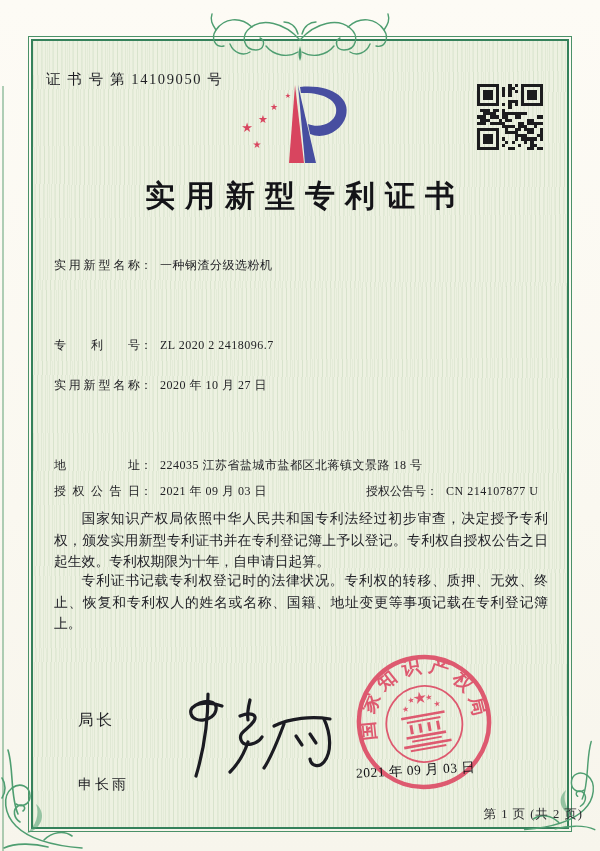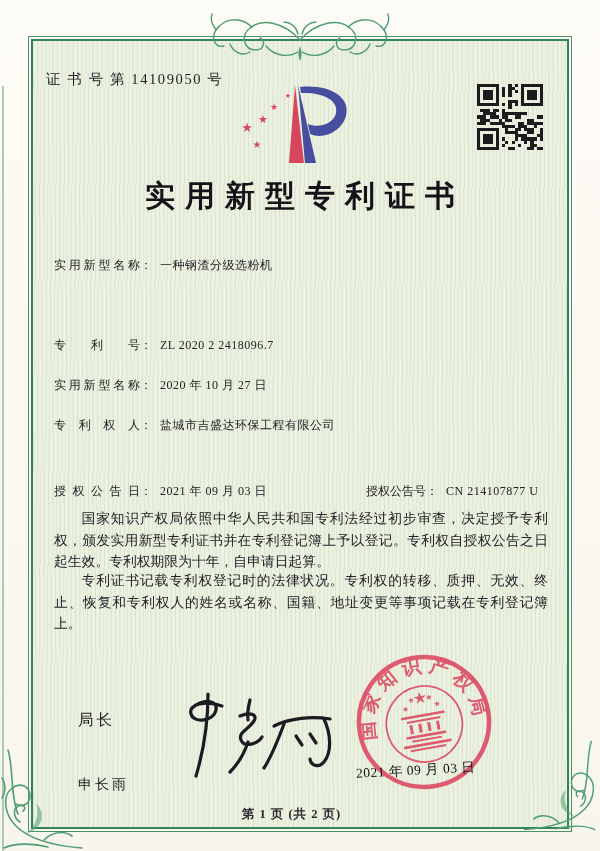--- a/index.html
+++ b/index.html
@@ -36,21 +36,21 @@
     text-align:justify;text-indent:2em;color:#222228;
   }
   .signer-title{position:absolute;left:78px;top:710px;font-size:15.5px;letter-spacing:3px;color:#1d1d22;}
   .signer-name{position:absolute;left:78px;top:776px;font-size:14px;letter-spacing:3px;color:#1d1d22;}
   .signature{position:absolute;left:178px;top:690px;width:160px;height:92px;}
   .seal{position:absolute;left:352px;top:650px;width:144px;height:144px;transform:rotate(-10deg);opacity:.92;}
   .seal-date{
     position:absolute;left:356px;top:761px;width:140px;font-size:13.5px;color:#101014;
     letter-spacing:.5px;transform:rotate(-3deg);white-space:nowrap;
   }
-  .footer{position:absolute;left:0;right:17px;top:806px;text-align:center;font-size:12.5px;letter-spacing:1px;color:#2a2a2e;font-weight:bold;}
+  .footer{position:absolute;left:0;right:17px;top:806px;text-align:right;font-size:12.5px;letter-spacing:1px;color:#2a2a2e;}
   .orn-top{position:absolute;left:200px;top:10px;width:200px;height:54px;}
   .orn-bl{position:absolute;left:-4px;top:748px;width:100px;height:103px;}
   .orn-br{position:absolute;left:512px;top:738px;width:90px;height:96px;transform:scaleX(-1);}
 </style>
 </head>
 <body>
 
 <div class="page">
 
   <div class="frame-outer">
@@ -336,22 +336,22 @@
 
   <div class="field-row" style="top:257px">
     <span class="flabel">实用新型名称</span><span class="colon">：</span><span class="fvalue">一种钢渣分级选粉机</span>
   </div>
   <div class="field-row" style="top:337px">
     <span class="flabel">专利号</span><span class="colon">：</span><span class="fvalue">ZL 2020 2 2418096.7</span>
   </div>
   <div class="field-row" style="top:377px">
     <span class="flabel">实用新型名称</span><span class="colon">：</span><span class="fvalue">2020 年 10 月 27 日</span>
   </div>
-  <div class="field-row" style="top:417px">
-    <span class="flabel">专利权人</span><span class="colon">：</span><span class="fvalue">盐城市吉盛达环保工程有限公司</span>
+  <div class="field-row" style="top:457px">
+    <span class="flabel">地址</span><span class="colon">：</span><span class="fvalue">224035 江苏省盐城市盐都区北蒋镇文景路 18 号</span>
   </div>
 
   <div class="field-row" style="top:483px">
     <span class="flabel">授权公告日</span><span class="colon">：</span><span class="fvalue">2021 年 09 月 03 日</span>
     <span class="grant-no-group"><span>授权公告号</span><span class="colon">：</span><span class="fvalue">CN 214107877 U</span></span>
   </div>
 
   <div class="para" style="top:508px">国家知识产权局依照中华人民共和国专利法经过初步审查，决定授予专利权，颁发实用新型专利证书并在专利登记簿上予以登记。专利权自授权公告之日起生效。专利权期限为十年，自申请日起算。</div>
   <div class="para" style="top:570px">专利证书记载专利权登记时的法律状况。专利权的转移、质押、无效、终止、恢复和专利权人的姓名或名称、国籍、地址变更等事项记载在专利登记簿上。</div>
 

